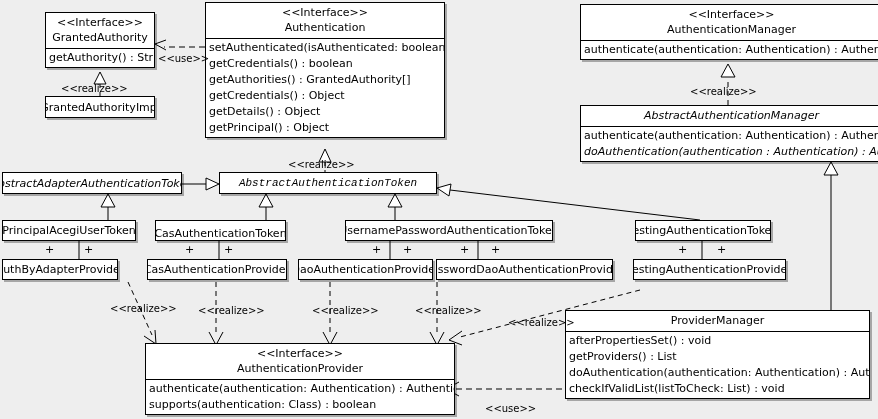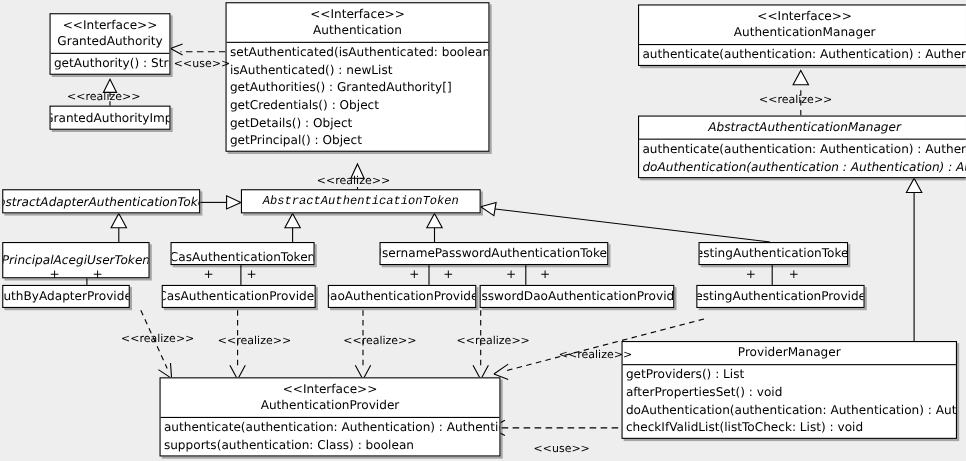--- a/index.html
+++ b/index.html
@@ -194,21 +194,21 @@
   </div>
 
   <div class="uml-box" style="left:205px;top:2px;width:240px;">
     <div class="hdr">
       <span class="stereo">&lt;&lt;Interface&gt;&gt;</span>
       <span class="nm">Authentication</span>
     </div>
     <div class="sep"></div>
     <div class="members">
       <div class="member">setAuthenticated(isAuthenticated: boolean) : void</div>
-      <div class="member">isAuthenticated() : newList</div>
+      <div class="member">getCredentials() : boolean</div>
       <div class="member">getAuthorities() : GrantedAuthority[]</div>
       <div class="member">getCredentials() : Object</div>
       <div class="member">getDetails() : Object</div>
       <div class="member">getPrincipal() : Object</div>
     </div>
   </div>
 
   <div class="uml-box" style="left:580px;top:4px;width:303px;">
     <div class="hdr">
       <span class="stereo">&lt;&lt;Interface&gt;&gt;</span>
@@ -232,21 +232,21 @@
   </div>
 
   <div class="uml-box simple italic" style="left:2px;top:172px;width:180px;height:22px;">
     <span>AbstractAdapterAuthenticationToken</span>
   </div>
 
   <div class="uml-box simple italic" style="left:219px;top:172px;width:218px;height:22px;font-family:Liberation Mono, monospace;">
     <span>AbstractAuthenticationToken</span>
   </div>
 
-  <div class="uml-box simple" style="left:2px;top:220px;width:134px;height:33px;font-style:italic;">
+  <div class="uml-box simple" style="left:2px;top:220px;width:134px;height:21px;">
     <span>PrincipalAcegiUserToken</span>
   </div>
 
   <div class="uml-box simple" style="left:155px;top:220px;width:131px;height:21px;align-items:flex-end;">
     <span>CasAuthenticationToken</span>
   </div>
 
   <div class="uml-box simple" style="left:345px;top:220px;width:208px;height:21px;">
     <span>UsernamePasswordAuthenticationToken</span>
   </div>
@@ -286,22 +286,22 @@
       <div class="member">supports(authentication: Class) : boolean</div>
     </div>
   </div>
 
   <div class="uml-box" style="left:565px;top:310px;width:305px;">
     <div class="hdr">
       <span class="nm">ProviderManager</span>
     </div>
     <div class="sep"></div>
     <div class="members">
+      <div class="member">afterPropertiesSet() : void</div>
       <div class="member">getProviders() : List</div>
-      <div class="member">afterPropertiesSet() : void</div>
       <div class="member">doAuthentication(authentication: Authentication) : Authentication</div>
       <div class="member">checkIfValidList(listToCheck: List) : void</div>
     </div>
   </div>
 
   <div class="edge-label" style="left:158px;top:53px;">&lt;&lt;use&gt;&gt;</div>
 
   <div class="edge-label" style="left:61px;top:83px;">&lt;&lt;realize&gt;&gt;</div>
 
   <div class="edge-label" style="left:288px;top:159px;">&lt;&lt;realize&gt;&gt;</div>

